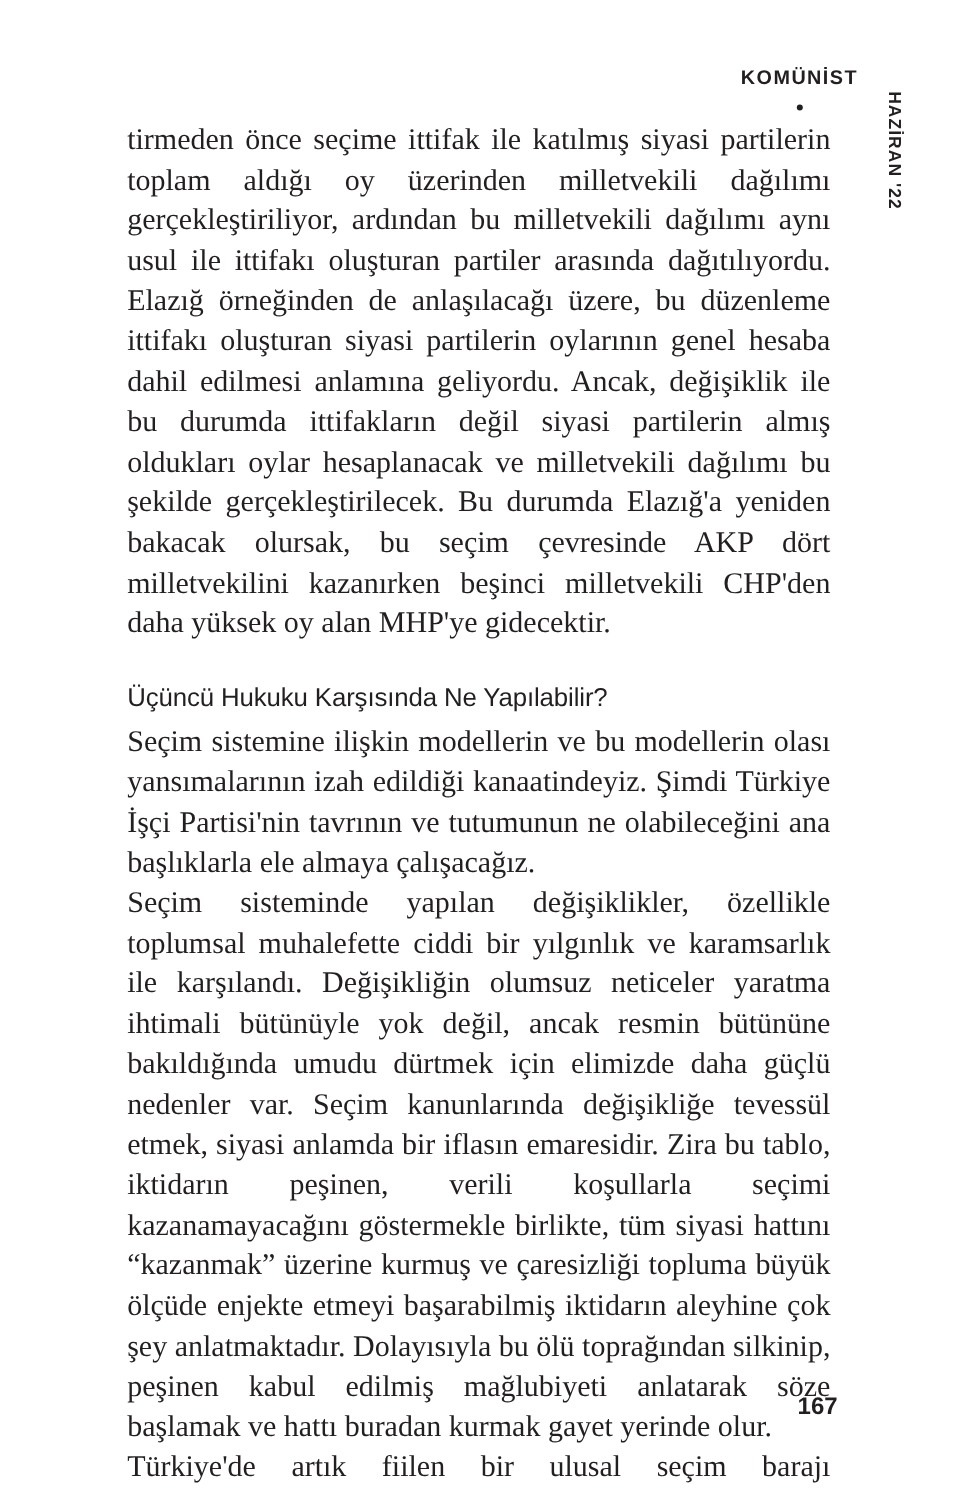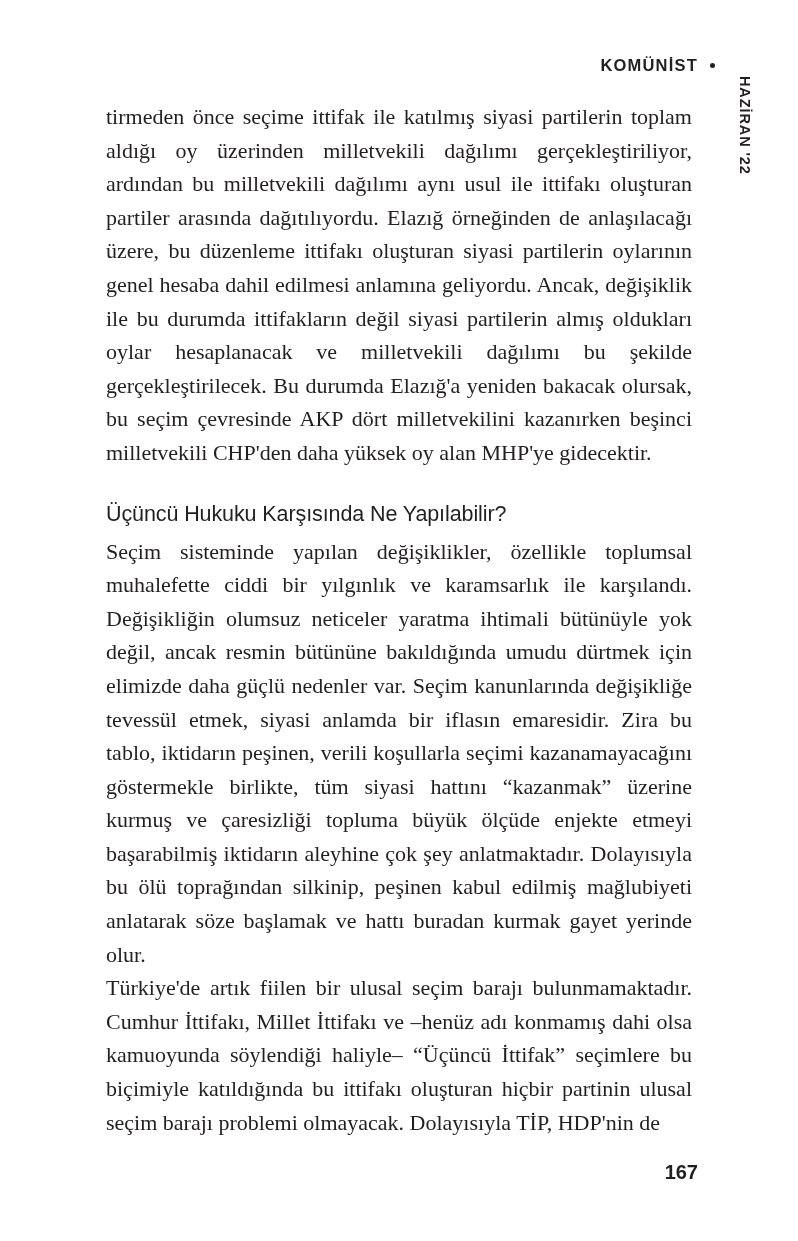--- a/index.html
+++ b/index.html
@@ -18,20 +18,21 @@
   }
 
   
   .running-head {
     position: absolute;
     top: 56px;
     right: 83px;
     display: flex;
     align-items: center;
     gap: 12px;
+    flex-direction: column;
   }
   .running-head .rh-title {
     font-family: "Liberation Sans", sans-serif;
     font-weight: bold;
     font-size: 16.5px;
     letter-spacing: 1.2px;
     color: #231f20;
   }
   .running-head .rh-dot {
     width: 5px;
@@ -69,21 +70,21 @@
 
   
   .column {
     position: absolute;
     top: 100px;
     left: 106px;
     width: 586px;
   }
   p.body {
     margin: 0;
-    font-size: 22px;
+    font-size: 25px;
     line-height: 33.6px;
     text-align: justify;
     text-justify: inter-word;
     hyphens: manual;
     color: #231f20;
   }
   p.body + p.body {
   }
   h2.subhead {
     margin: 29px 0 6px 0;
@@ -118,19 +119,20 @@
 
   <div class="side-tab">
     <span class="tab-text">HAZİRAN '22</span>
   </div>
 
   <div class="column">
     <p class="body">tirmeden önce seçime ittifak ile katılmış siyasi partilerin toplam aldığı oy üzerinden milletvekili dağılımı gerçekleştiriliyor, ardından bu milletvekili dağılımı aynı usul ile ittifakı oluşturan partiler arasında dağıtılıyordu. Elazığ örneğinden de anlaşılacağı üzere, bu düzenleme ittifakı oluşturan siyasi partilerin oylarının genel hesaba dahil edilmesi anlamına geliyordu. Ancak, değişiklik ile bu durumda ittifakların değil siyasi partilerin almış oldukları oylar hesaplanacak ve milletvekili dağılımı bu şekilde gerçekleştirilecek. Bu durumda Elazığ'a yeniden bakacak olursak, bu seçim çevresinde AKP dört milletvekilini kazanırken beşinci milletvekili CHP'den daha yüksek oy alan MHP'ye gidecektir.</p>
 
     <h2 class="subhead">Üçüncü Hukuku Karşısında Ne Yapılabilir?</h2>
 
+    <p class="body">Seçim sistemine ilişkin modellerin ve bu modellerin olası yansımalarının izah edildiği kanaatindeyiz. Şimdi Türkiye İşçi Partisi'nin tavrının ve tutumunun ne olabileceğini ana başlıklarla ele almaya çalışacağız.</p>
     <p class="body">Seçim sisteminde yapılan değişiklikler, özellikle toplumsal muhalefette ciddi bir yılgınlık ve karamsarlık ile karşılandı. Değişikliğin olumsuz neticeler yaratma ihtimali bütünüyle yok değil, ancak resmin bütününe bakıldığında umudu dürtmek için elimizde daha güçlü nedenler var. Seçim kanunlarında değişikliğe tevessül etmek, siyasi anlamda bir iflasın emaresidir. Zira bu tablo, iktidarın peşinen, verili koşullarla seçimi kazanamayacağını göstermekle birlikte, tüm siyasi hattını “kazanmak” üzerine kurmuş ve çaresizliği topluma büyük ölçüde enjekte etmeyi başarabilmiş iktidarın aleyhine çok şey anlatmaktadır. Dolayısıyla bu ölü toprağından silkinip, peşinen kabul edilmiş mağlubiyeti anlatarak söze başlamak ve hattı buradan kurmak gayet yerinde olur.</p>
     <p class="body">Türkiye'de artık fiilen bir ulusal seçim barajı bulunmamaktadır. Cumhur İttifakı, Millet İttifakı ve –henüz adı konmamış dahi olsa kamuoyunda söylendiği haliyle– “Üçüncü İttifak” seçimlere bu biçimiyle katıldığında bu ittifakı oluşturan hiçbir partinin ulusal seçim barajı problemi olmayacak. Dolayısıyla TİP, HDP'nin de</p>
   </div>
 
   <div class="folio">167</div>
 
 </div>
 
 </body></html>

